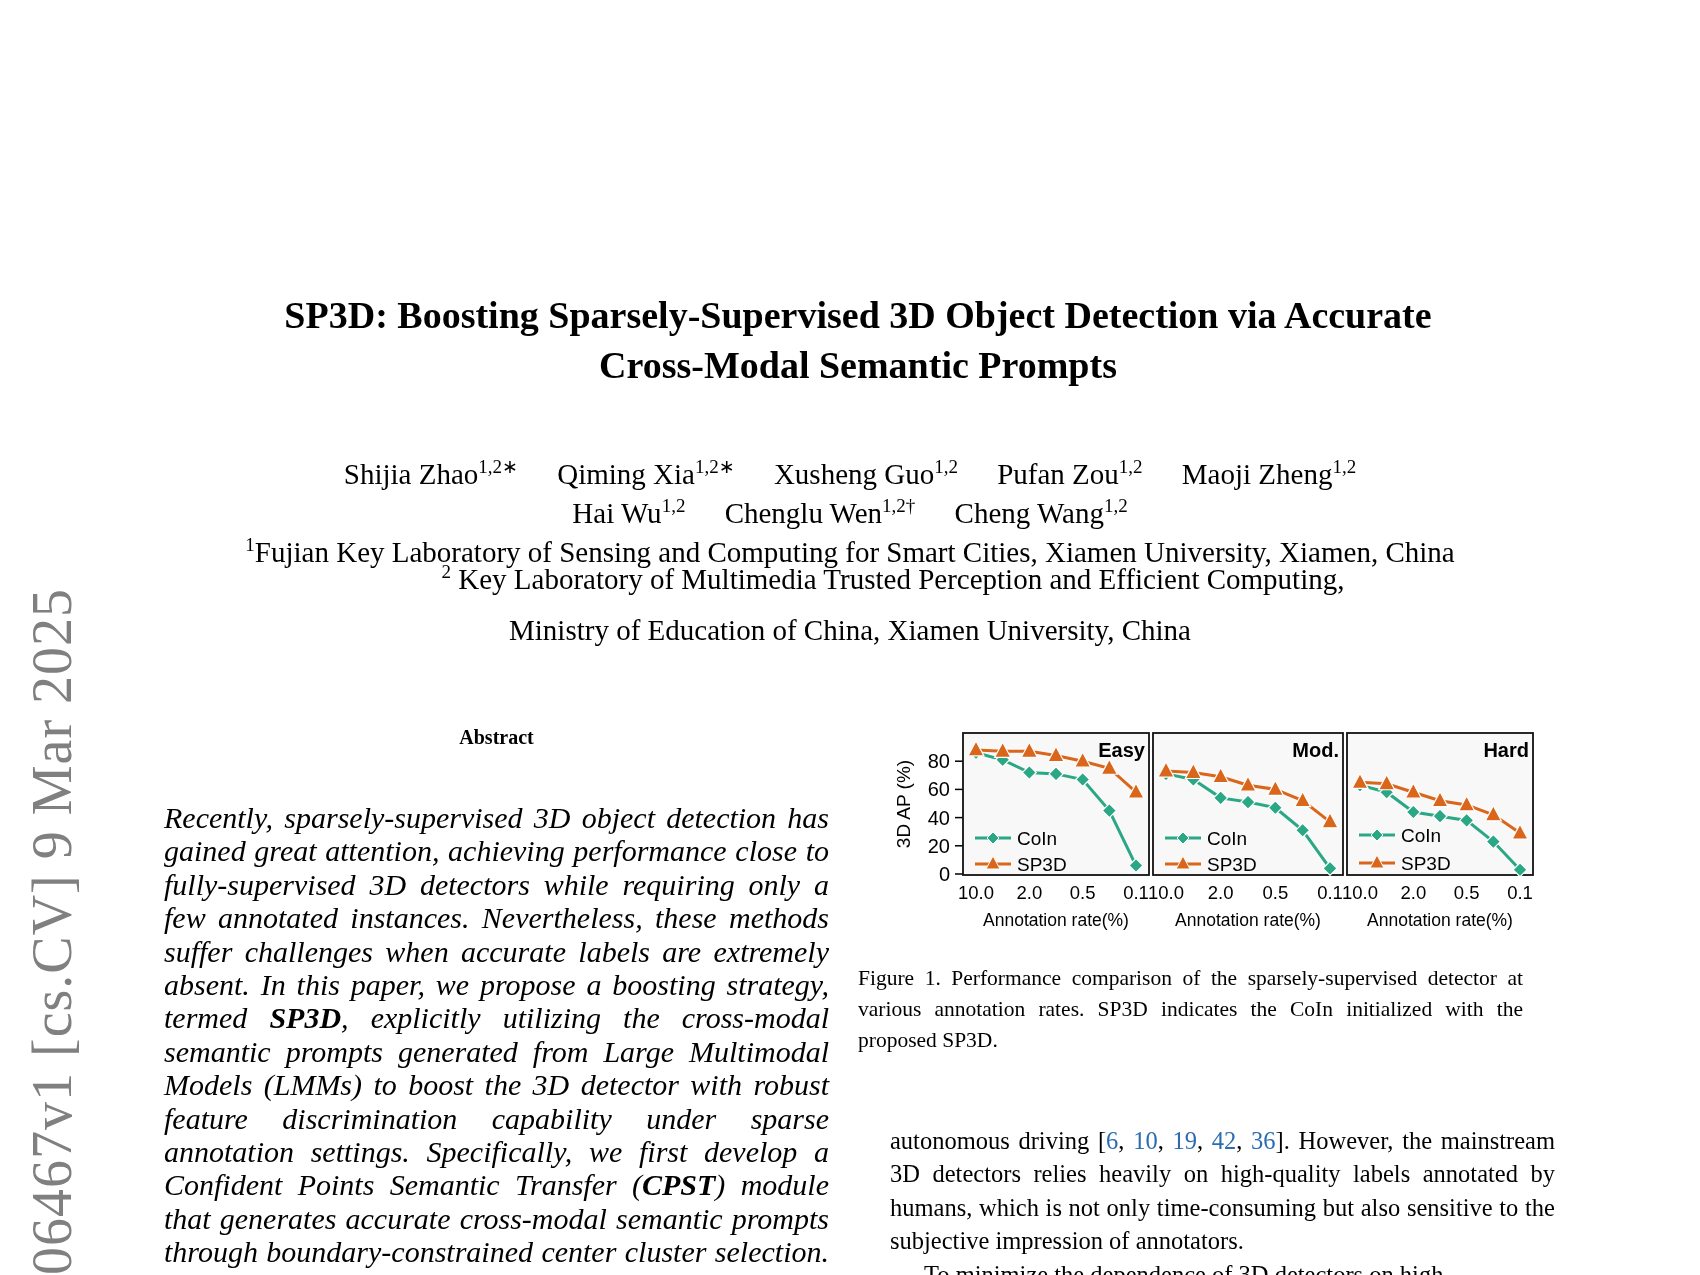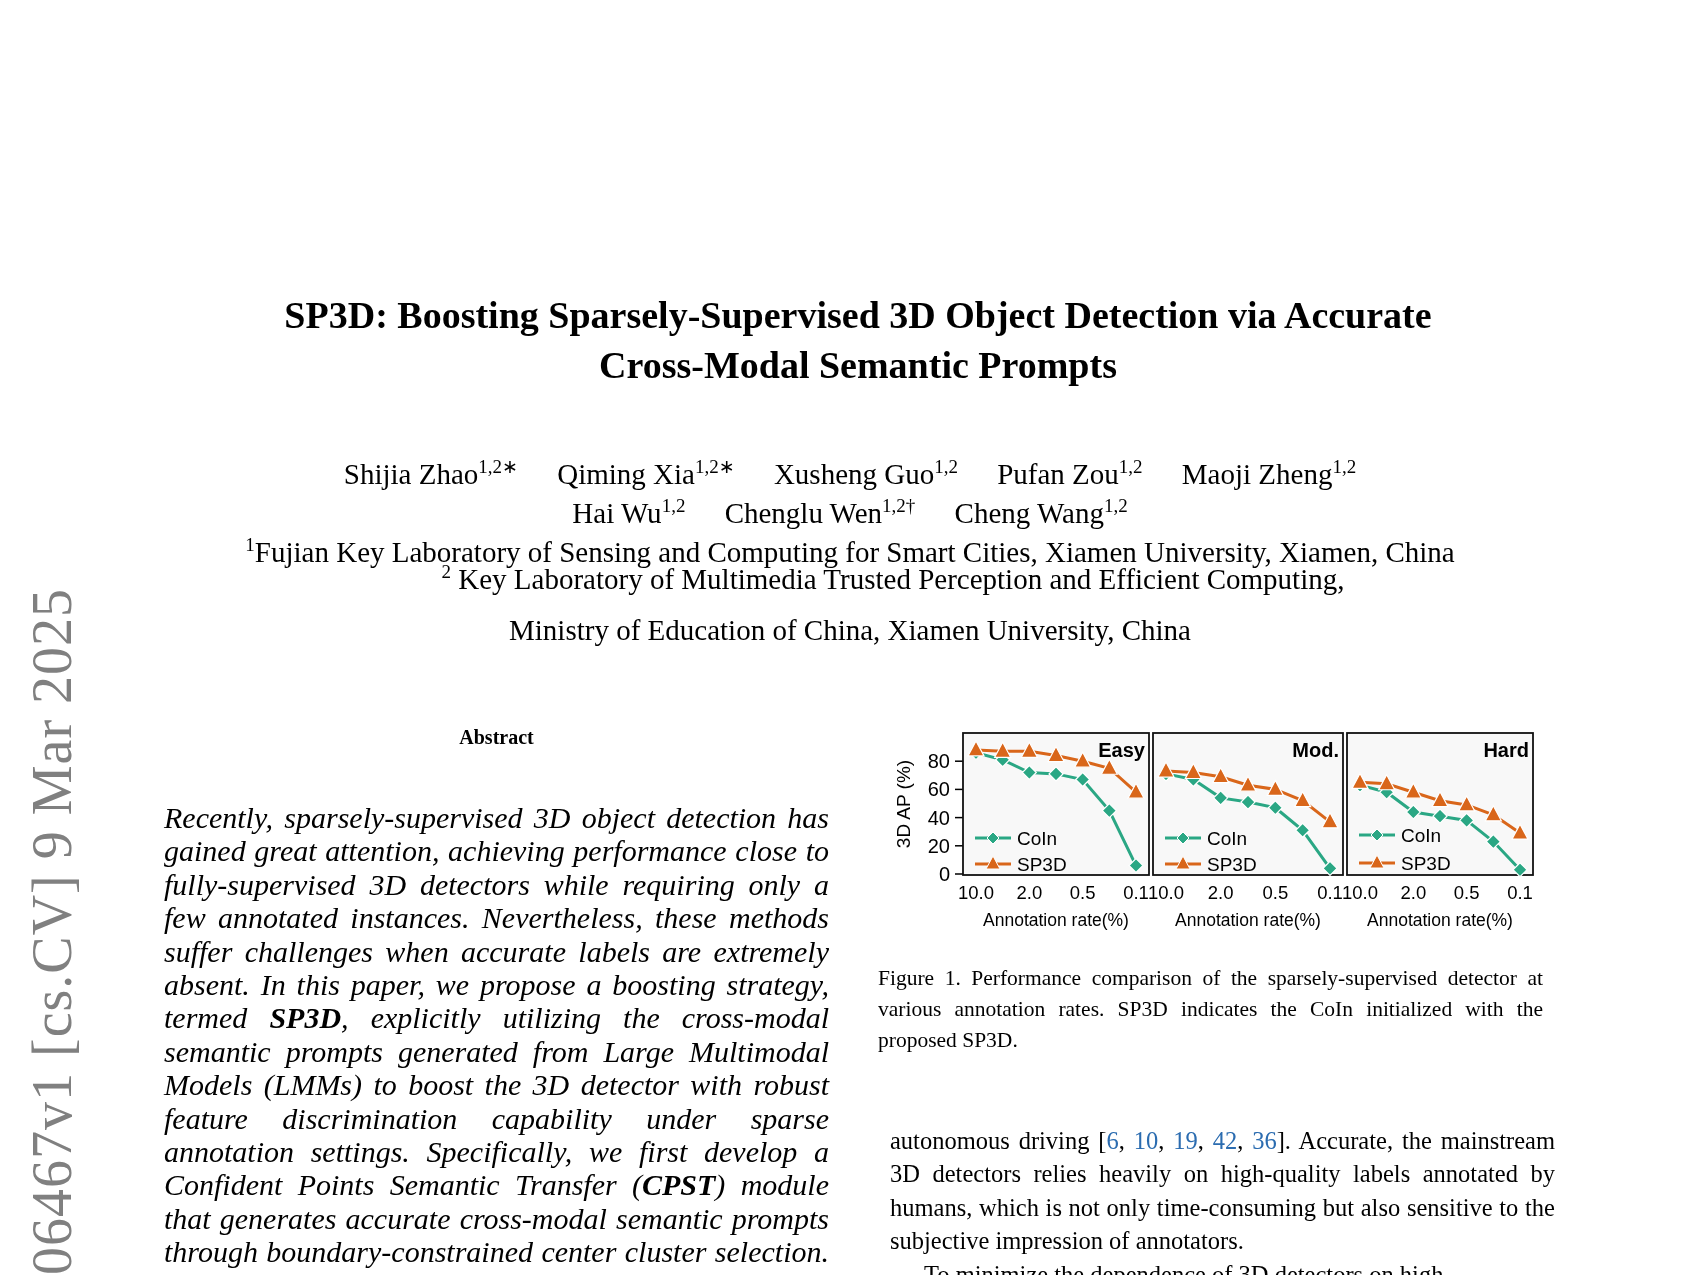--- a/index.html
+++ b/index.html
@@ -7,21 +7,21 @@
   .abs { position:absolute; }
   .title { left:0; width:1700px; top:290px; text-align:center; font-family:"Liberation Serif", serif; font-weight:bold; font-size:38px; line-height:50px;padding-left:8px; }
   .authors { left:0; width:1700px; text-align:center; font-size:29px; line-height:39px; }
   .authors span.name { margin:16px 16px; }
   sup { font-size:19px; vertical-align:super; line-height:0; }
   .aff { left:0; width:1700px; text-align:center; font-size:29px; line-height:39px; }
   .arxiv { left:20px; top:1275px; transform-origin:0 0; transform:rotate(-90deg); font-family:"Liberation Serif", serif; font-size:56px; color:#808080; white-space:nowrap; letter-spacing:1px; }
   .abs-head { left:164px; width:665px; top:726px; text-align:center; font-weight:bold; font-size:20px; }
   .abstract { left:164px; width:665px; top:793px; font-style:italic; font-size:30px; line-height:33.4px; text-align:justify;margin-top:8px; }
   .abstract b { font-style:italic; }
-  .caption { left:878px; width:665px; top:963px; font-size:21.5px; line-height:31px; text-align:justify; }
+  .caption { left:858px; width:665px; top:963px; font-size:21.5px; line-height:31px; text-align:justify; }
   .body-text { left:890px; width:665px; top:1124px; font-size:24.5px; line-height:33.4px; text-align:justify; }
   .cite { color:#2b6cb0; }
   .indent { text-indent:34px; }
   svg text { font-family:"Liberation Sans", sans-serif; }
 </style>
 </head>
 <body>
 
 <div class="abs title">
   <div>SP3D: Boosting Sparsely-Supervised 3D Object Detection via Accurate</div>
@@ -147,15 +147,15 @@
     <path d="M1413.3333333333333 783.22 L1421.3333333333333 798.22 L1405.3333333333333 798.22 Z" fill="#d9661a" stroke="#fff" stroke-width="1.2"></path>
     <path d="M1440 791.6800000000001 L1448 806.6800000000001 L1432 806.6800000000001 Z" fill="#d9661a" stroke="#fff" stroke-width="1.2"></path>
     <path d="M1466.6666666666667 795.91 L1474.6666666666667 810.91 L1458.6666666666667 810.91 Z" fill="#d9661a" stroke="#fff" stroke-width="1.2"></path>
     <path d="M1493.3333333333333 805.78 L1501.3333333333333 820.78 L1485.3333333333333 820.78 Z" fill="#d9661a" stroke="#fff" stroke-width="1.2"></path>
     <path d="M1520 824.11 L1528 839.11 L1512 839.11 Z" fill="#d9661a" stroke="#fff" stroke-width="1.2"></path>
   </svg>
 
 <div class="abs caption">Figure 1. Performance comparison of the sparsely-supervised detector at various annotation rates. SP3D indicates the CoIn initialized with the proposed SP3D.</div>
 
 <div class="abs body-text">
-  <div><span>autonomous driving [</span><a class="cite">6</a>, <a class="cite">10</a>, <a class="cite">19</a>, <a class="cite">42</a>, <a class="cite">36</a><span>]. Accurate, the mainstream 3D detectors relies heavily on high-quality labels annotated by humans, which is not only time-consuming but also sensitive to the subjective impression of annotators.</span></div>
+  <div><span>autonomous driving [</span><a class="cite">6</a>, <a class="cite">10</a>, <a class="cite">19</a>, <a class="cite">42</a>, <a class="cite">36</a><span>]. However, the mainstream 3D detectors relies heavily on high-quality labels annotated by humans, which is not only time-consuming but also sensitive to the subjective impression of annotators.</span></div>
   <div class="indent">To minimize the dependence of 3D detectors on high-</div>
 </div>
 
 </body></html>

